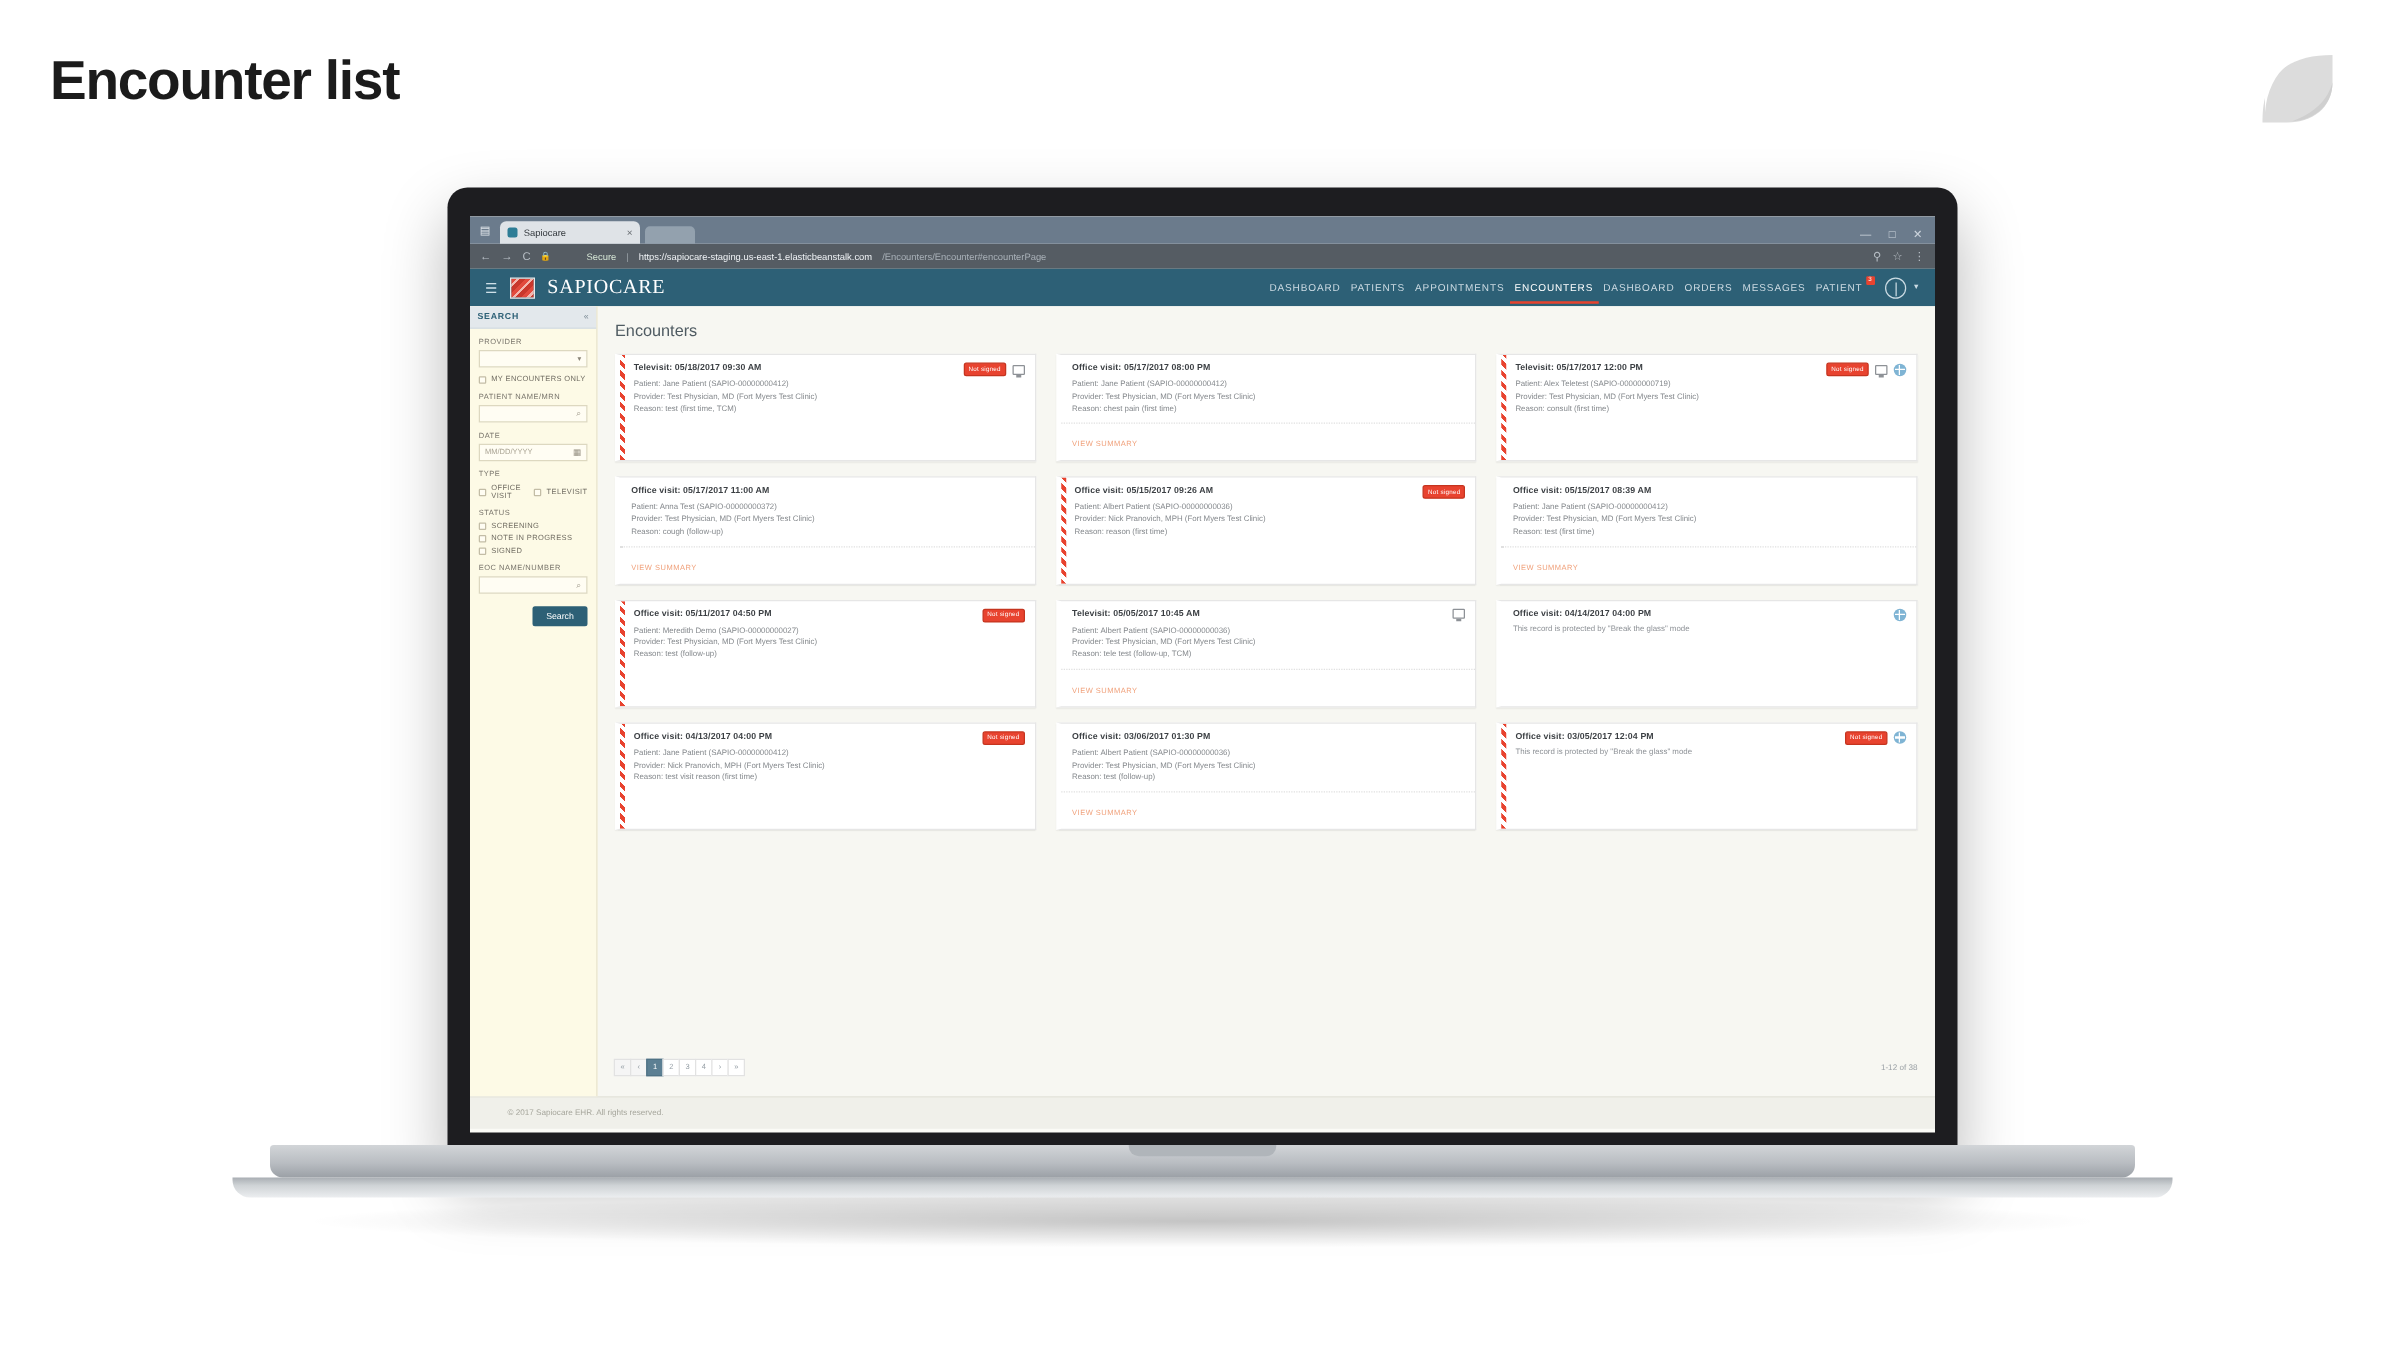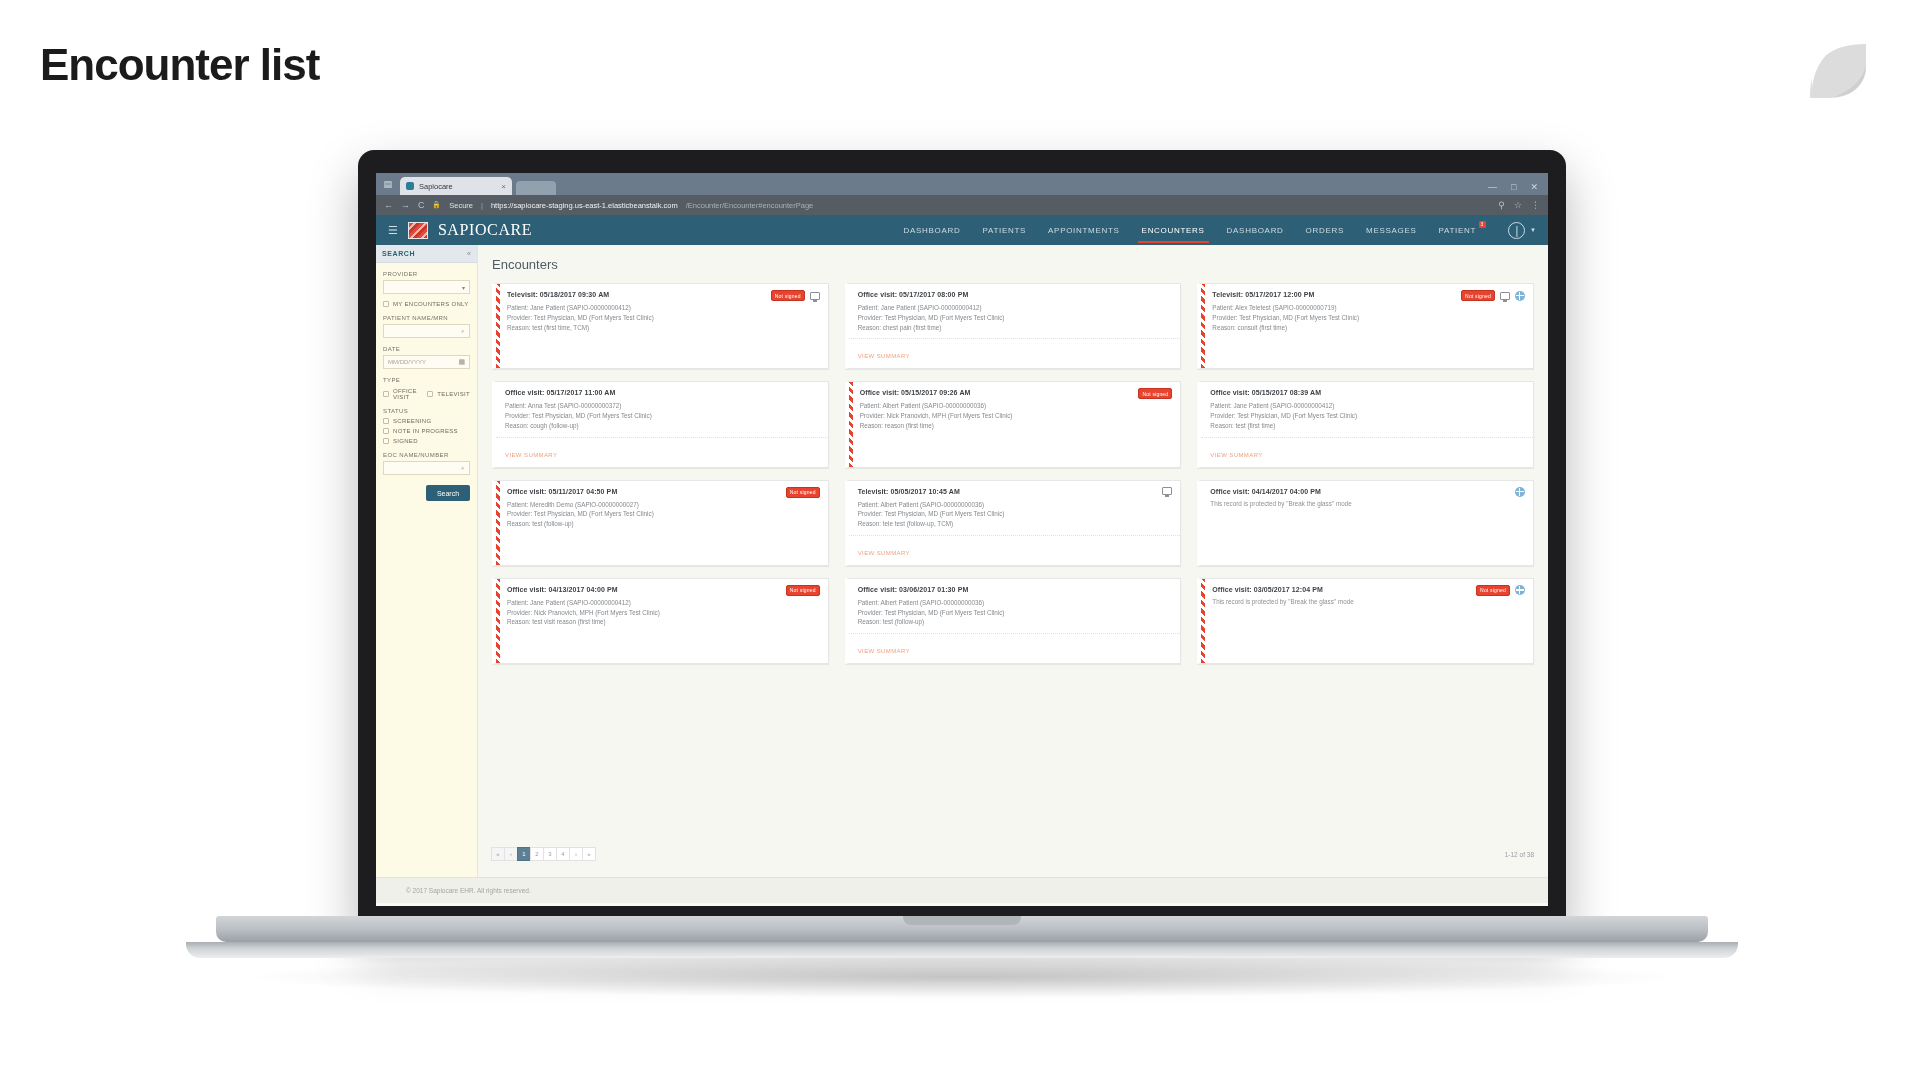--- a/index.html
+++ b/index.html
@@ -83,42 +83,42 @@
   .win-ctrls {
     margin-left:auto; display:flex; gap:14px; padding:0 10px 3px 0;
     font-size:9px; color:#ccd4dc;
   }
   .chrome-url {
     height:20px; background:#555c63; display:flex; align-items:center;
     gap:8px; padding:0 8px; font-size:7.5px; color:#dde2e7;
   }
   .nav-ico { color:#b9c0c7; font-size:9px; }
   .lock-ico { color:#cfe6cf; font-size:7px; }
-  .url-secure { color:#d6e6d6; }
+  .url-secure { color:#d6e6d6;margin-left:20px; }
   .url-sep { color:#9aa2a9; }
   .url-main { color:#f0f3f6; }
   .url-path { color:#a9b1b8; }
   .url-right { margin-left:auto; display:flex; gap:9px; align-items:center; }
 
   
   .app-header {
     height:30px; background:#2d6076; display:flex; align-items:center;
     padding:0 12px; gap:10px;
   }
   .hamb { color:#cfe0e8; font-size:11px; }
   .logo-sq {
     width:20px; height:17px;
     background: repeating-linear-gradient(135deg,#e24a3d 0 3px,#f2b6ae 3px 5px, #c9372c 5px 8px);
     border:1px solid #e9e9e9;
   }
   .logo-text {
     color:#ffffff; font-family:"Liberation Serif", serif;
     font-size:16px; letter-spacing:.6px;
   }
-  .topnav { margin-left:auto; display:flex; align-items:center; gap:22px; }
+  .topnav { margin-left:auto; display:flex; align-items:center; gap:8px; }
   .topnav-item {
     color:#cddbe3; font-size:8px; letter-spacing:.7px;
     position:relative; padding:9px 0 8px;
   }
   .topnav-item.active { color:#ffffff; }
   .topnav-item.active:after {
     content:""; position:absolute; left:-4px; right:-4px; bottom:0;
     height:2px; background:#e8432f;
   }
   .msg-badge {
@@ -297,21 +297,21 @@
       </div>
 
       <div class="chrome-url">
         <span class="nav-ico">←</span>
         <span class="nav-ico">→</span>
         <span class="nav-ico">C</span>
         <span class="lock-ico">🔒</span>
         <span class="url-secure">Secure</span>
         <span class="url-sep">|</span>
         <span class="url-main">https://sapiocare-staging.us-east-1.elasticbeanstalk.com</span>
-        <span class="url-path">/Encounter/Encounter#encounterPage</span>
+        <span class="url-path">/Encounters/Encounter#encounterPage</span>
         <span class="url-right">
           <span class="nav-ico">⚲</span>
           <span class="nav-ico">☆</span>
           <span class="nav-ico">⋮</span>
         </span>
       </div>
 
       <div class="app-header">
         <span class="hamb">☰</span>
         <span class="logo-sq"></span>

